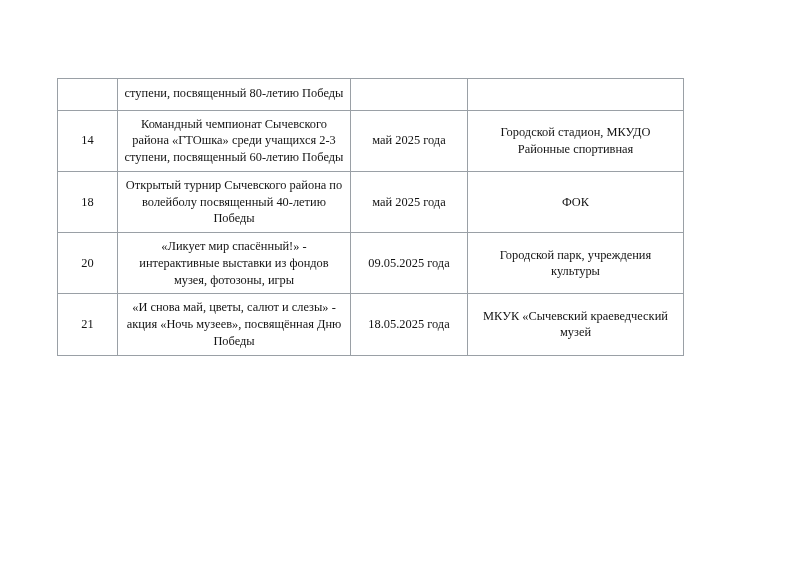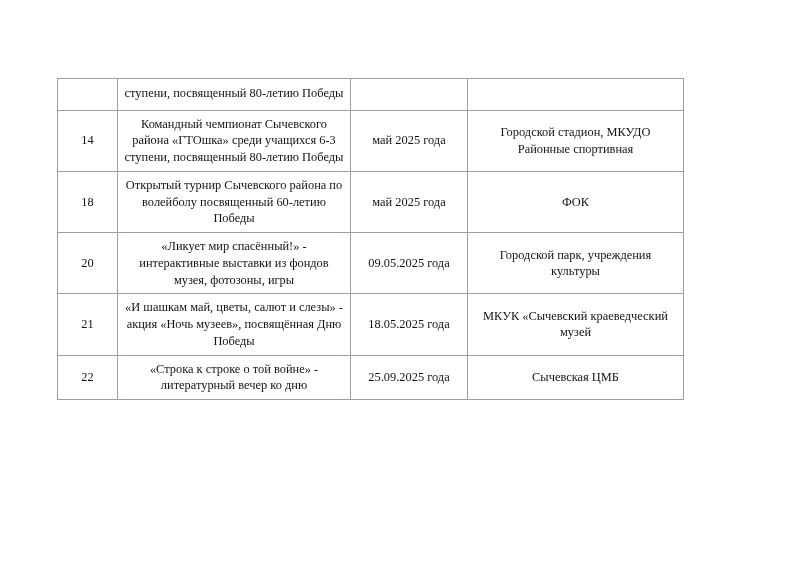--- a/index.html
+++ b/index.html
@@ -62,43 +62,37 @@
     </colgroup>
     <tbody>
       <tr class="row-partial">
         <td class="cell-num"></td>
         <td class="cell-name">ступени, посвященный 80-летию Победы</td>
         <td class="cell-date"></td>
         <td class="cell-place"></td>
       </tr>
       <tr>
         <td class="cell-num">14</td>
-        <td class="cell-name">Командный чемпионат Сычевского района «ГТОшка» среди учащихся  6-3 ступени, посвященный 80-летию Победы</td>
+        <td class="cell-name">Командный чемпионат Сычевского района «ГТОшка» среди учащихся  2-3 ступени, посвященный 60-летию Победы</td>
         <td class="cell-date">май 2025 года</td>
         <td class="cell-place">Городской стадион, МКУДО Районные спортивная</td>
       </tr>
       <tr>
         <td class="cell-num">18</td>
-        <td class="cell-name">Открытый турнир Сычевского района по волейболу посвященный 60-летию Победы</td>
+        <td class="cell-name">Открытый турнир Сычевского района по волейболу посвященный 40-летию Победы</td>
         <td class="cell-date">май 2025 года</td>
         <td class="cell-place">ФОК</td>
       </tr>
       <tr>
         <td class="cell-num">20</td>
         <td class="cell-name">«Ликует мир спасённый!» - интерактивные выставки из фондов музея, фотозоны, игры</td>
         <td class="cell-date">09.05.2025 года</td>
         <td class="cell-place">Городской парк, учреждения культуры</td>
       </tr>
       <tr>
         <td class="cell-num">21</td>
-        <td class="cell-name">«И шашкам май, цветы, салют и слезы» - акция «Ночь музеев», посвящённая Дню Победы</td>
+        <td class="cell-name">«И снова май, цветы, салют и слезы» - акция «Ночь музеев», посвящённая Дню Победы</td>
         <td class="cell-date">18.05.2025 года</td>
         <td class="cell-place">МКУК «Сычевский краеведческий музей</td>
-      </tr>
-      <tr>
-        <td class="cell-num">22</td>
-        <td class="cell-name">«Строка к строке о той войне» - литературный вечер ко дню</td>
-        <td class="cell-date">25.09.2025 года</td>
-        <td class="cell-place">Сычевская ЦМБ</td>
       </tr>
     </tbody>
   </table>
 </div>
 
 </body></html>

